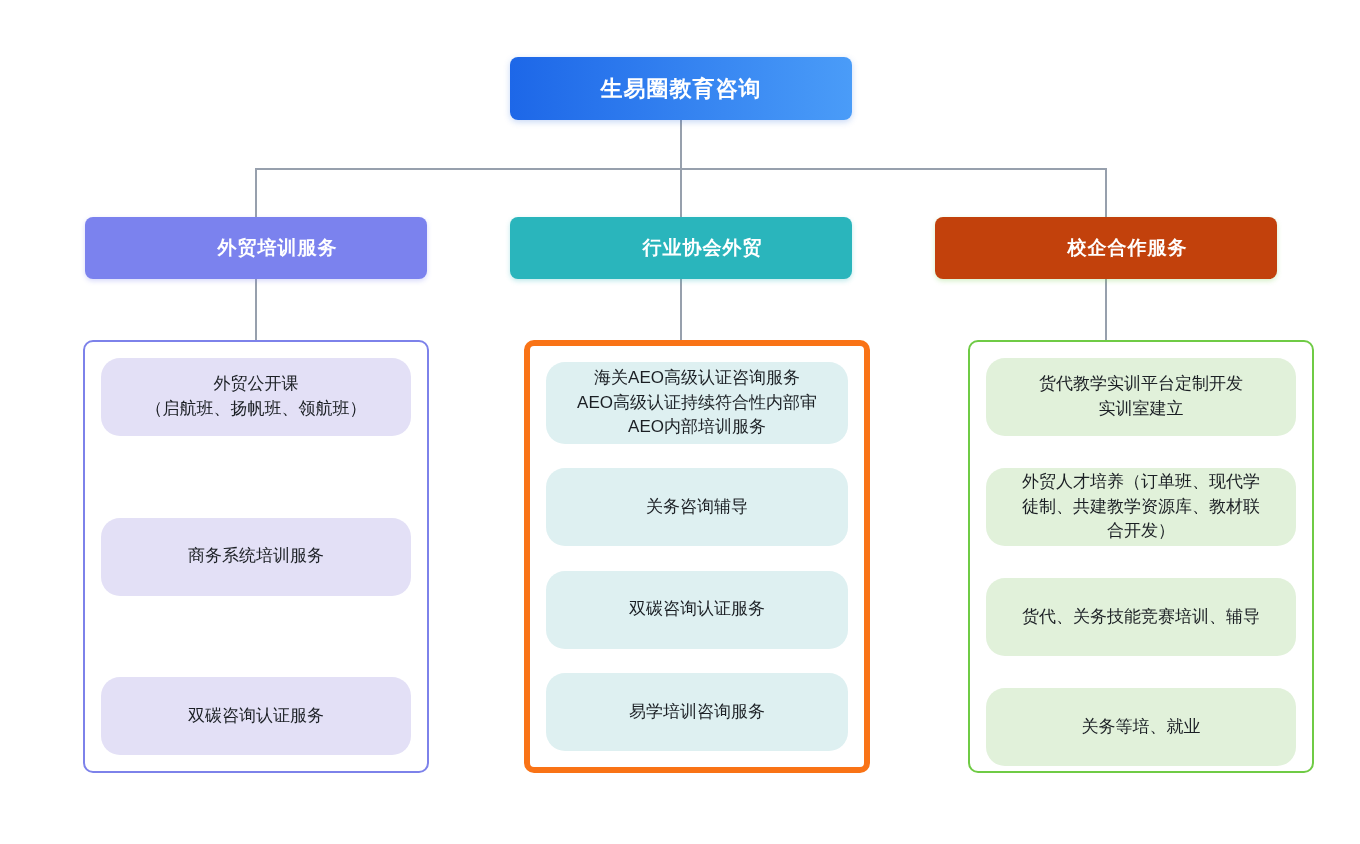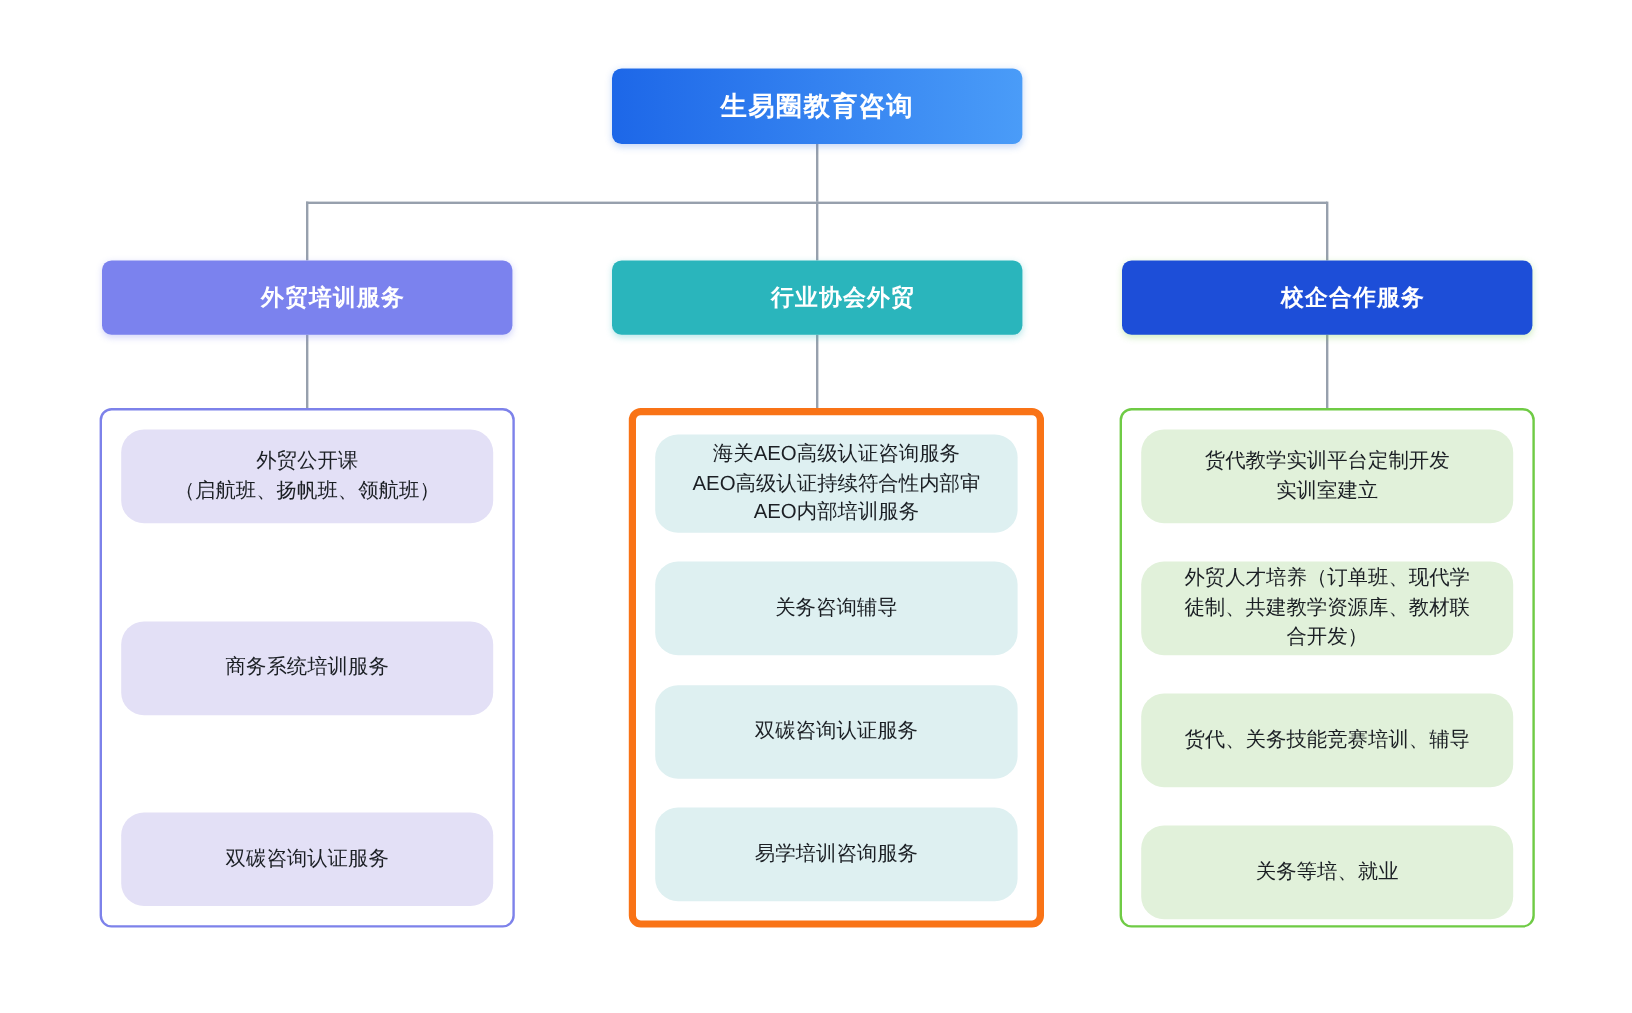--- a/index.html
+++ b/index.html
@@ -25,32 +25,32 @@
   }
 
   
   .branch-header {
     position: absolute; top: 217px; width: 342px; height: 62px;
     border-radius: 8px; display: flex; align-items: center; justify-content: center;
     color: #ffffff; font-size: 19px; font-weight: bold; letter-spacing: 1px; padding-left: 43px;
   }
   .branch-header.purple { left: 85px;  background: #7b82ee; box-shadow: 0 2px 5px rgba(123,130,238,0.3); }
   .branch-header.teal   { left: 510px; background: #2ab5bc; box-shadow: 0 2px 5px rgba(42,181,188,0.3); }
-  .branch-header.green  { left: 935px; background: #1d4ed8; box-shadow: 0 2px 5px rgba(111,202,70,0.3); justify-content: center; }
+  .branch-header.green  { left: 935px; background: #c2410c; box-shadow: 0 2px 5px rgba(111,202,70,0.3); justify-content: center; }
 
   
   .branch-container {
     position: absolute; top: 340px; width: 346px; height: 433px;
     background: #ffffff; border-radius: 10px;
     display: flex; flex-direction: column; justify-content: space-between;
     padding: 16px;
   }
   .branch-container.purple { left: 83px;  border: 2px solid #7d82ea; }
   .branch-container.teal   { left: 524px; border: 6px solid #f97316; }
-  .branch-container.green  { left: 933px; border: 2px solid #6fcb45; gap: 32px; }
+  .branch-container.green  { left: 968px; border: 2px solid #6fcb45; gap: 32px; }
 
   
   .leaf {
     border-radius: 19px; min-height: 78px;
     display: flex; align-items: center; justify-content: center;
     padding: 4px 12px; text-align: center;
     color: #1b1f24; font-size: 17px; line-height: 1.45;
     white-space: pre-line;
   }
   .branch-container.purple .leaf { background: #e3e0f6; }

